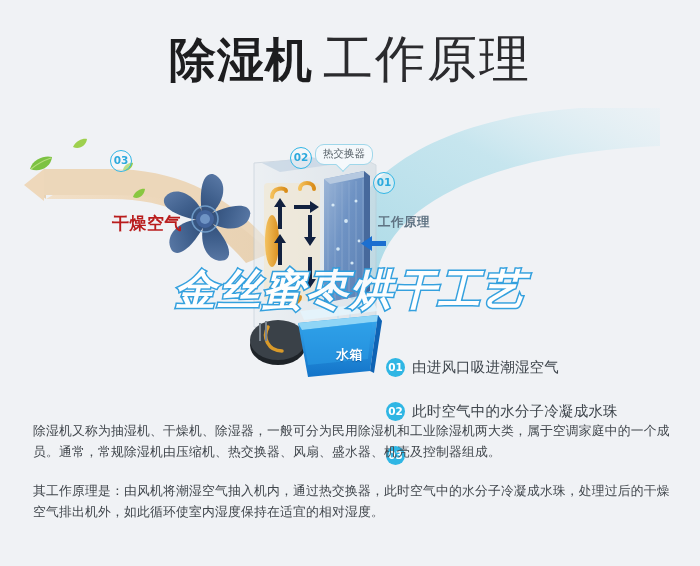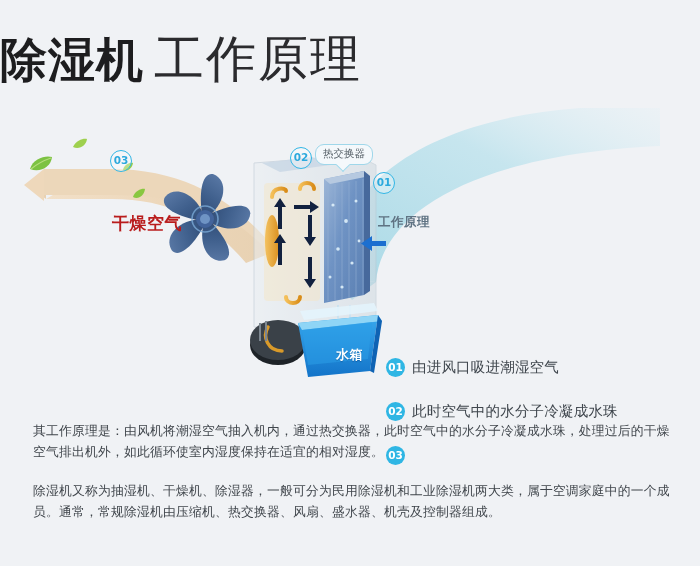--- a/index.html
+++ b/index.html
@@ -9,21 +9,21 @@
     background:#f0f2f5;
     font-family:"Liberation Sans","DejaVu Sans",sans-serif;
     overflow:hidden;
     position:relative;
   }
   #page{position:relative;width:700px;height:566px;background:#f0f2f5;}
 
   
   .title-wrap{
     position:absolute;left:0;top:26px;width:700px;
-    text-align:left;white-space:nowrap;
+    text-align:center;white-space:nowrap;
   }
   .title-a{
     font-size:47px;font-weight:bold;color:#1d1d1f;
     letter-spacing:1px;
     font-family:"DejaVu Sans","Liberation Sans",sans-serif;
   }
   .title-b{
     font-size:50px;font-weight:500;color:#2b2b2e;
     letter-spacing:2px;margin-left:10px;
     font-family:"DejaVu Sans","Liberation Sans",sans-serif;
@@ -310,19 +310,20 @@
       <div class="step">
         <div class="step-badge">02</div>
         <div class="step-text">此时空气中的水分子冷凝成水珠</div>
       </div>
       <div class="step">
         <div class="step-badge">03</div>
       </div>
     </div>
   </div>
 
+  <div class="watermark">金丝蜜枣烘干工艺</div>
 
   <div class="copy">
+    <p>除湿机又称为抽湿机、干燥机、除湿器，一般可分为民用除湿机和工业除湿机两大类，属于空调家庭中的一个成员。通常，常规除湿机由压缩机、热交换器、风扇、盛水器、机壳及控制器组成。</p>
     <p>其工作原理是：由风机将潮湿空气抽入机内，通过热交换器，此时空气中的水分子冷凝成水珠，处理过后的干燥空气排出机外，如此循环使室内湿度保持在适宜的相对湿度。</p>
-    <p>除湿机又称为抽湿机、干燥机、除湿器，一般可分为民用除湿机和工业除湿机两大类，属于空调家庭中的一个成员。通常，常规除湿机由压缩机、热交换器、风扇、盛水器、机壳及控制器组成。</p>
   </div>
 
 </div>
 
 </body></html>

